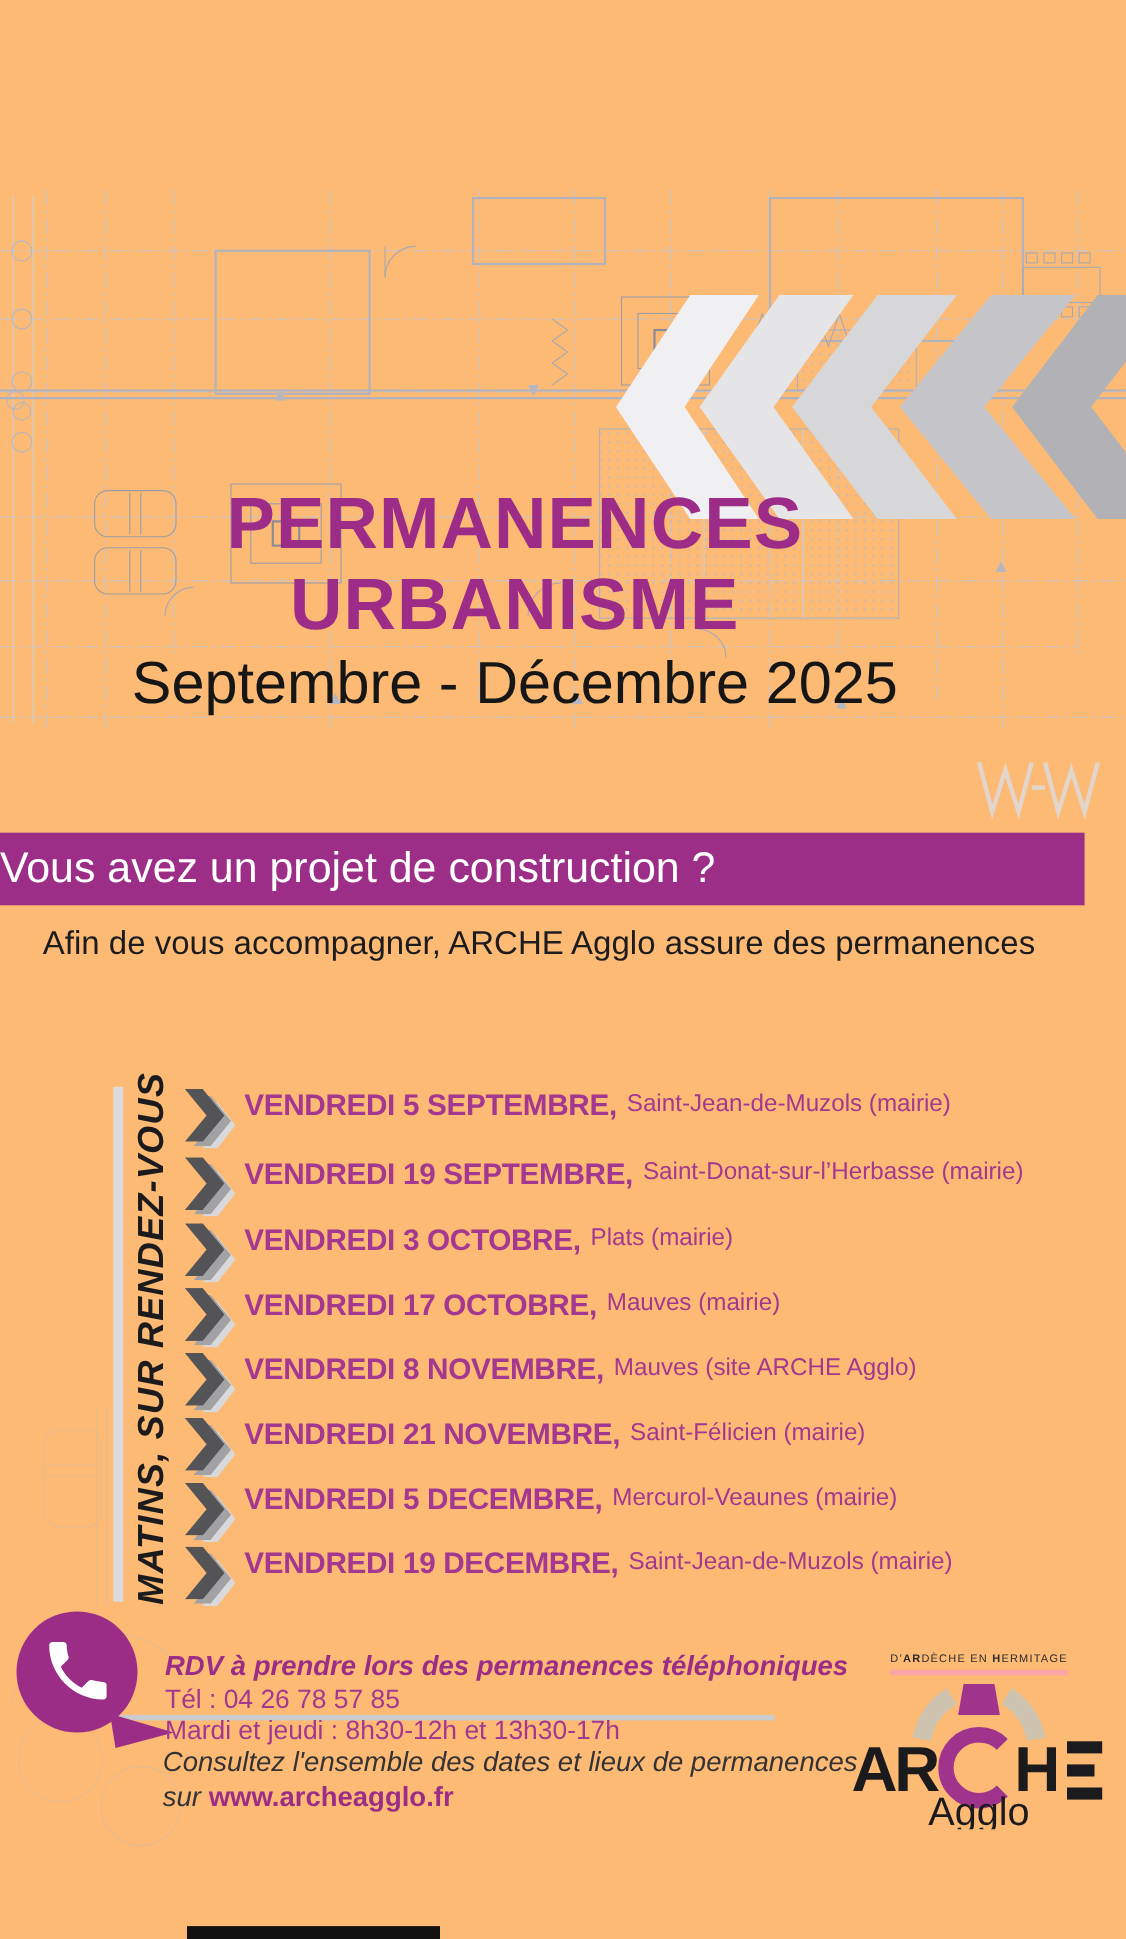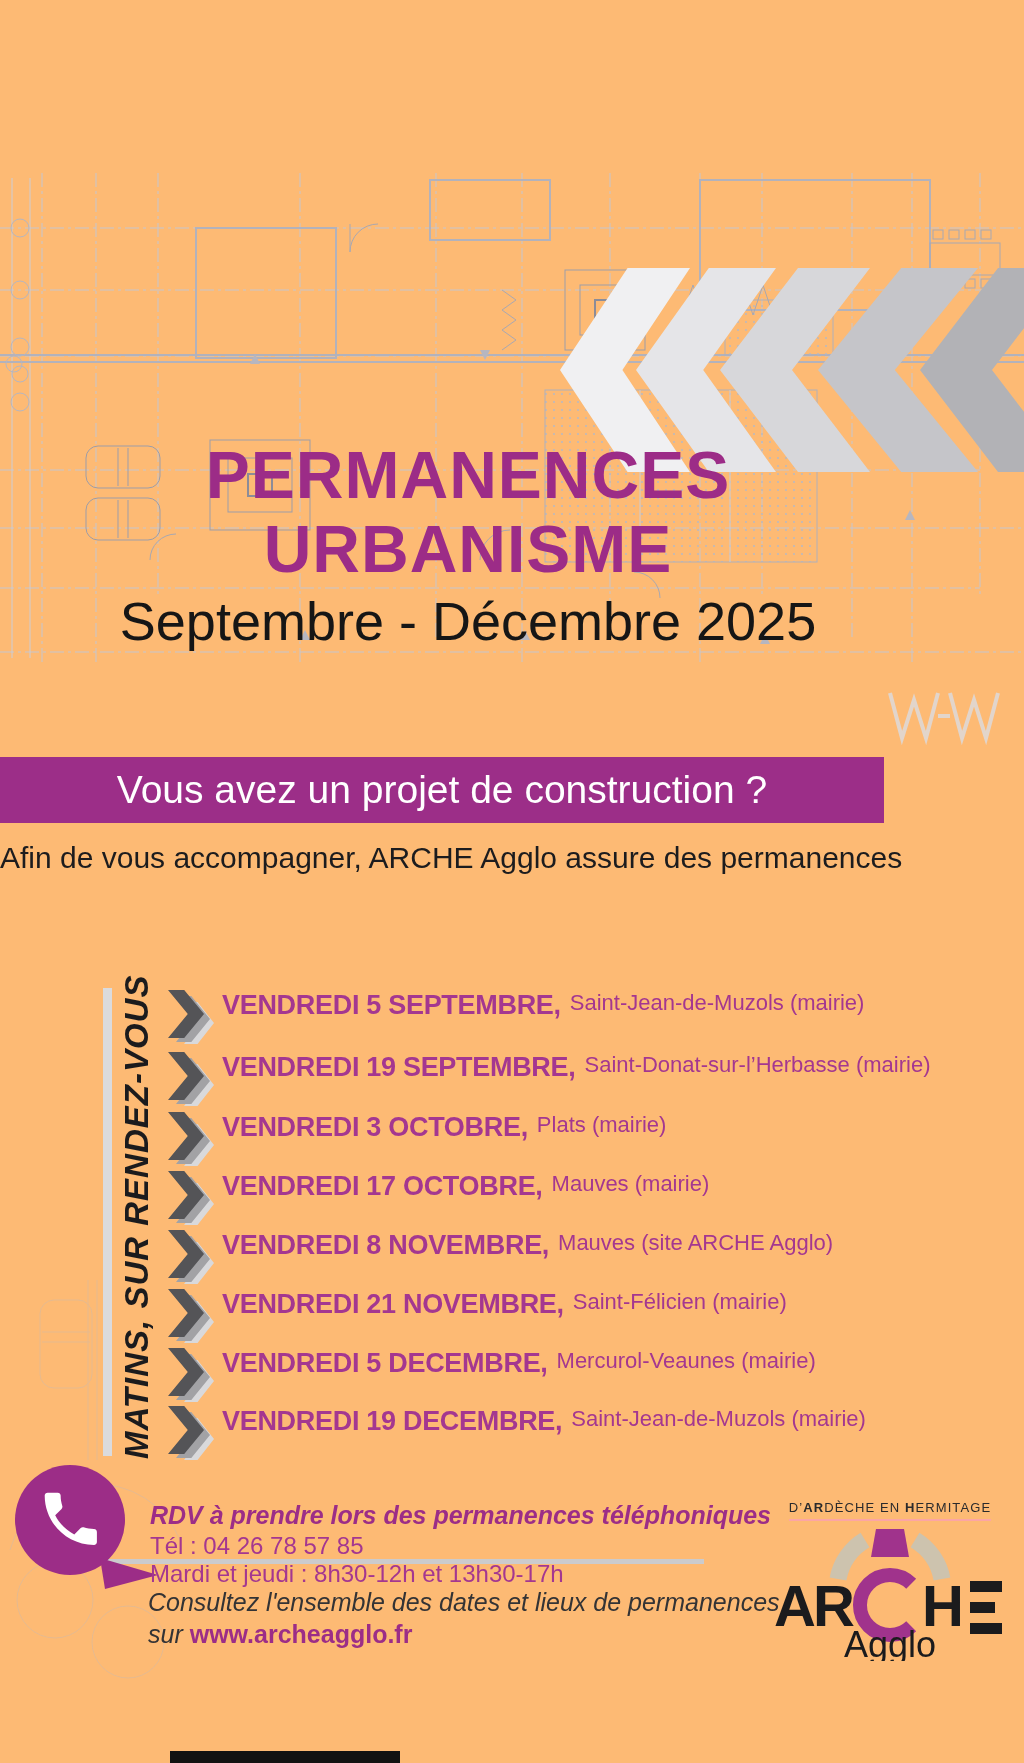--- a/index.html
+++ b/index.html
@@ -19,24 +19,24 @@
   .bc5{left:360px;width:150px;background:#b2b2b6;}
 
   
   .title{position:absolute;left:0;width:936px;text-align:center;color:#9c2c87;
          font-weight:bold;font-size:66px;line-height:1;letter-spacing:1px;z-index:2;}
   .t1{top:442px;}
   .t2{top:516px;}
   .subtitle{position:absolute;left:0;top:592px;width:936px;text-align:center;z-index:2;
             font-size:54px;line-height:1.1;color:#161616;font-weight:400;}
 
-  .banner{position:absolute;left:0;top:757px;width:884px;height:66px;background:#9c2e88;z-index:3;
-          color:#fff;font-size:39px;line-height:66px;text-align:center;font-weight:400;}
-
-  .intro{position:absolute;left:0;top:838px;width:980px;text-align:left;z-index:2;
+  .banner{position:absolute;left:0;top:757px;width:986px;height:66px;background:#9c2e88;z-index:3;
+          color:#fff;font-size:39px;line-height:66px;font-weight:400;}
+
+  .intro{position:absolute;left:0;top:838px;width:980px;text-align:center;z-index:2;
          font-size:30px;line-height:39px;color:#1c1c1e;}
 
   
   .side-bar{position:absolute;left:103px;top:988px;width:9px;height:468px;background:#dbdbdd;z-index:2;}
   .side-label{position:absolute;left:118px;top:1459px;width:474px;z-index:2;
       transform:rotate(-90deg);transform-origin:0 0;text-align:center;
       font-size:33px;font-weight:bold;font-style:italic;letter-spacing:1px;color:#1b1b1d;white-space:nowrap;}
 
   
   .appt-row{position:absolute;left:168px;height:54px;display:flex;align-items:flex-start;z-index:2;white-space:nowrap;}
@@ -53,22 +53,22 @@
   .gray-rule{position:absolute;left:104px;top:1559px;width:600px;height:5px;background:#cbcbcd;z-index:2;}
   .rdv-line{position:absolute;left:150px;top:1501px;font-size:25px;font-weight:bold;font-style:italic;color:#9c2d87;z-index:3;white-space:nowrap;}
   .tel-line{position:absolute;left:150px;top:1532px;font-size:24px;color:#a43790;z-index:3;}
   .hours-line{position:absolute;left:150px;top:1560px;font-size:24px;color:#a43790;z-index:3;}
   .consult-line{position:absolute;left:148px;top:1588px;font-size:25px;font-style:italic;color:#333335;z-index:3;}
   .site-line{position:absolute;left:148px;top:1620px;font-size:25px;font-style:italic;color:#333335;z-index:3;}
   .site-line a{font-style:normal;font-weight:bold;color:#9c2d87;text-decoration:none;}
 
   
   .logo{position:absolute;left:772px;top:1498px;width:236px;text-align:center;z-index:3;}
-  .logo-tagline{display:inline-block;font-size:13px;letter-spacing:1.1px;color:#2a2a2c;
-      border-bottom:2px solid #fca5a5;padding-bottom:4px;white-space:nowrap;}
+  .logo-tagline{display:inline-block;font-size:10px;letter-spacing:1.1px;color:#2a2a2c;
+      border-bottom:5px solid #fca5a5;padding-bottom:4px;white-space:nowrap;}
   .logo-tagline b{font-weight:bold;}
   .logo-mark{margin-top:6px;}
 
   .bottom-bar{position:absolute;left:170px;top:1751px;width:230px;height:12px;background:#121212;z-index:4;}
 </style>
 </head>
 <body>
 
 <div class="poster">
 

